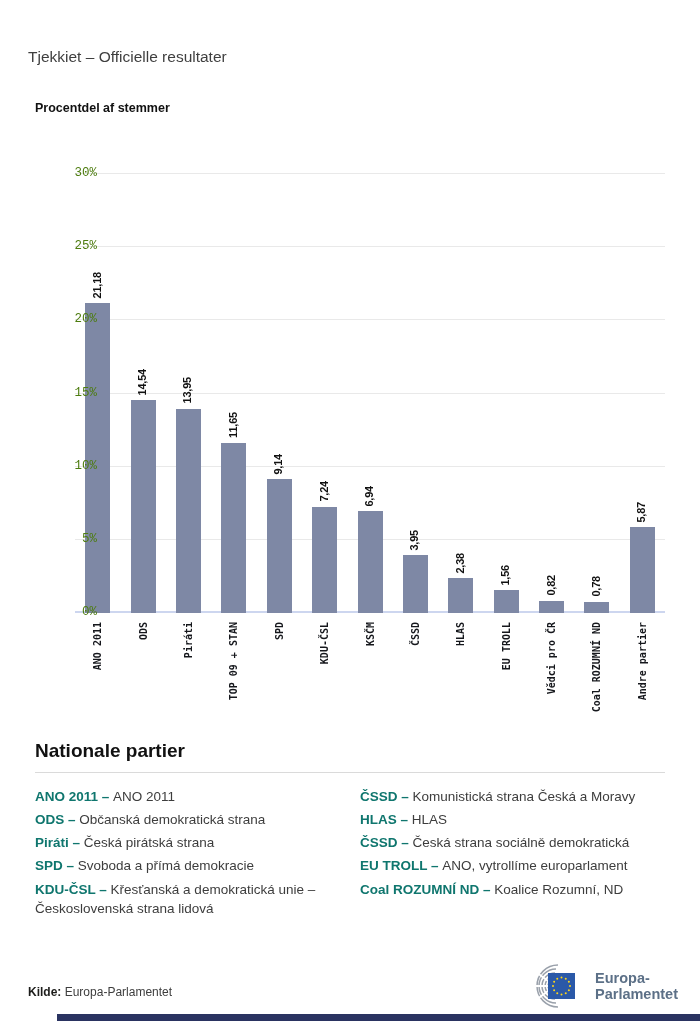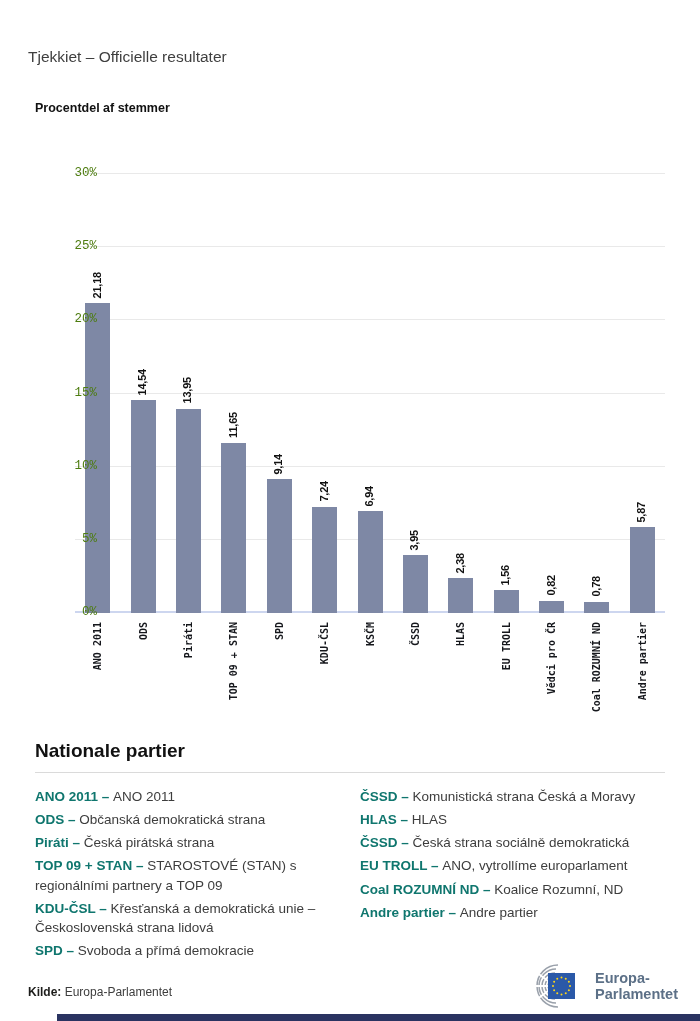--- a/index.html
+++ b/index.html
@@ -166,31 +166,29 @@
   </div>
 
   <div class="legend">
     <h3>Nationale partier</h3>
     <hr class="rule">
     <div class="legend-cols" id="legend-cols">
         <div class="legend-col">
           <p><b>ANO 2011 – </b><span>ANO 2011</span></p>
           <p><b>ODS – </b><span>Občanská demokratická strana</span></p>
           <p><b>Piráti – </b><span>Česká pirátská strana</span></p>
-          <p><b>TOP 09 + STAN – </b><span>STAROSTOVÉ (STAN) s regionálními partnery a TOP 09</span></p>
+          <p><b>SPD – </b><span>Svoboda a přímá demokracie</span></p>
           <p><b>KDU-ČSL – </b><span>Křesťanská a demokratická unie – Československá strana lidová</span></p>
-          <p><b>SPD – </b><span>Svoboda a přímá demokracie</span></p>
         </div>
         <div class="legend-col">
           <p><b>ČSSD – </b><span>Komunistická strana Česká a Moravy</span></p>
           <p><b>HLAS – </b><span>HLAS</span></p>
           <p><b>ČSSD – </b><span>Česká strana sociálně demokratická</span></p>
           <p><b>EU TROLL – </b><span>ANO, vytrollíme europarlament</span></p>
           <p><b>Coal ROZUMNÍ ND – </b><span>Koalice Rozumní, ND</span></p>
-          <p><b>Andre partier – </b><span>Andre partier</span></p>
         </div>
       </div>
   </div>
 
   <div class="source">
     <b>Kilde:</b>
     <span>Europa-Parlamentet</span>
   </div>
 
   <div class="logo">

